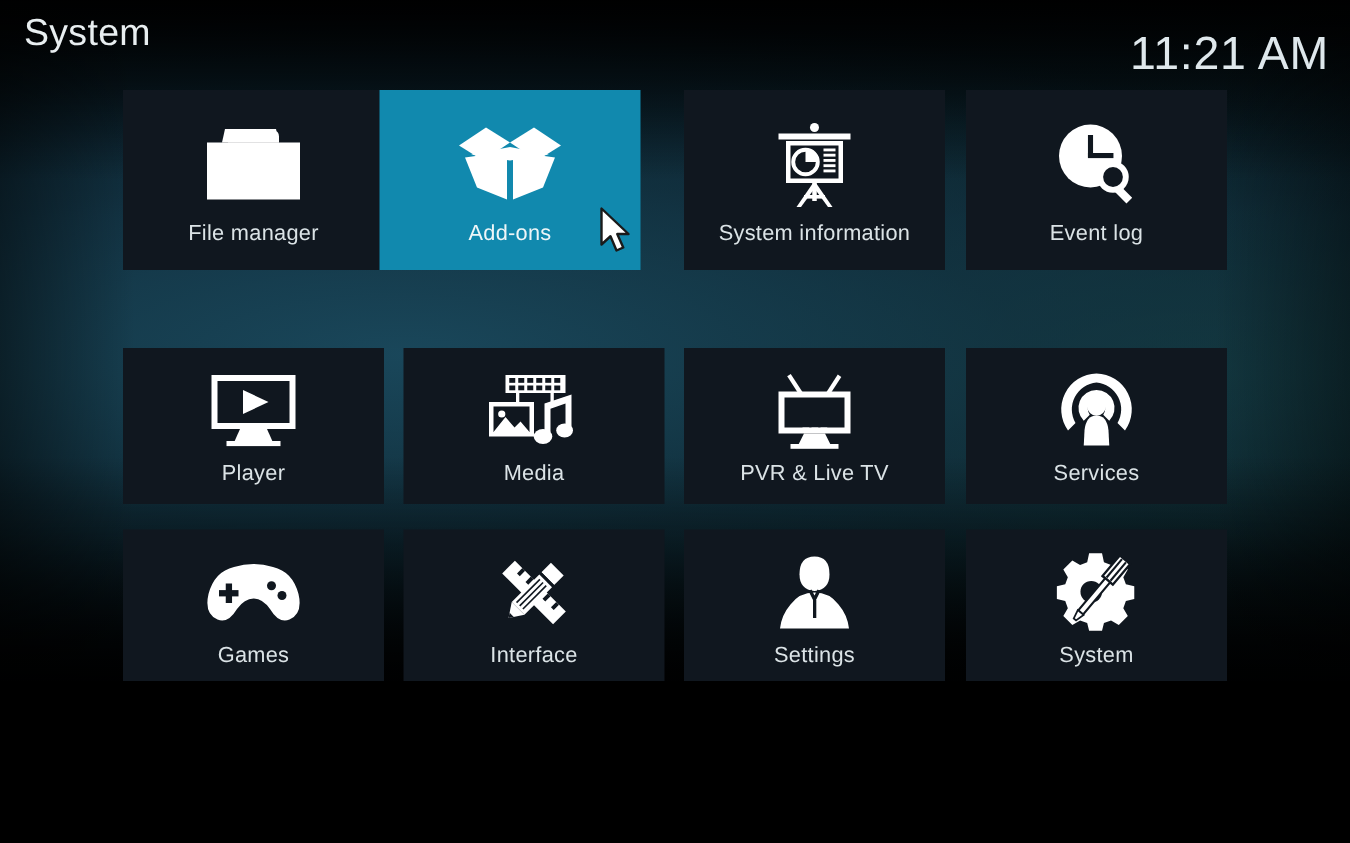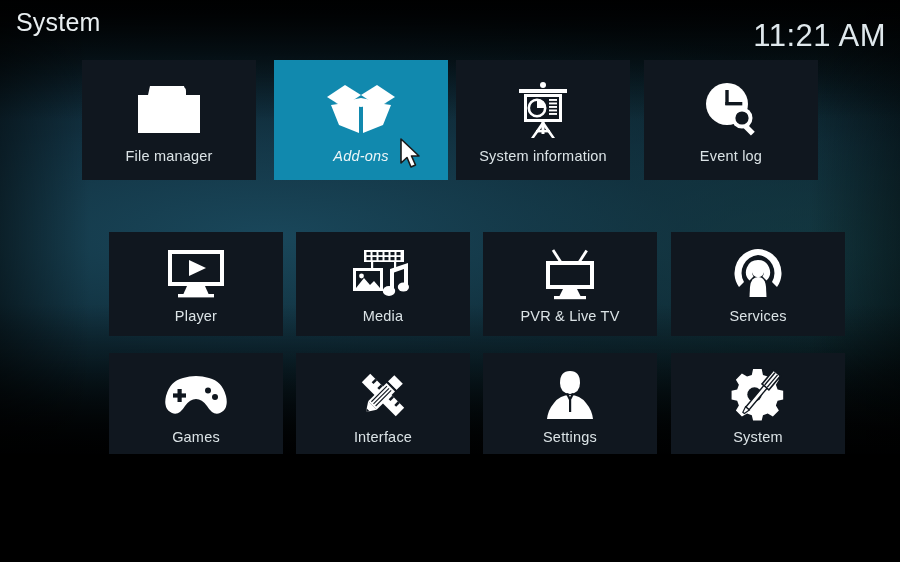--- a/index.html
+++ b/index.html
@@ -75,21 +75,21 @@
 
   
   .tile {
     position: absolute;
     width: 174px;
     background-color: #10171f;
     box-sizing: border-box;
     cursor: pointer;
   }
   .tile.row1 { height: 120px; }
-  .tile.row2, .tile.row3 { height: 104px; margin-left: 27px; }
+  .tile.row2, .tile.row3 { height: 104px; }
   .tile.selected {
     background-color: #1189ae;
   }
   .tile-icon {
     position: absolute;
     left: 0;
     right: 0;
     display: flex;
     align-items: center;
     justify-content: center;
@@ -154,21 +154,21 @@
     <div class="tile-icon">
       <svg width="66" height="54" viewBox="0 0 66 54">
         <path d="M2 12 L2 50 L64 50 L64 12 Z" fill="#ffffff"></path>
         <path d="M16 4 L16 12 L50 12 L50 8 Q50 4 46 4 Z" fill="#ffffff"></path>
         <path d="M14 3 L48 3 L50 12 L12 12 Z" fill="#ffffff"></path>
       </svg>
     </div>
     <div class="tile-label">File manager</div>
   </div>
 
-  <div class="tile row1 selected" style="left:274px; top:60px;font-style:italic;">
+  <div class="tile row1 selected" style="left:253px; top:60px;">
     <div class="tile-icon">
       <svg width="72" height="58" viewBox="0 0 72 58">
 
         <path d="M2 16 L20 4 L36 14 L18 26 Z" fill="#ffffff"></path>
 
         <path d="M70 16 L52 4 L36 14 L54 26 Z" fill="#ffffff"></path>
 
         <path d="M6 24 L34 20 L34 52 L14 44 Z" fill="#ffffff"></path>
 
         <path d="M66 24 L38 20 L38 52 L58 44 Z" fill="#ffffff"></path>

